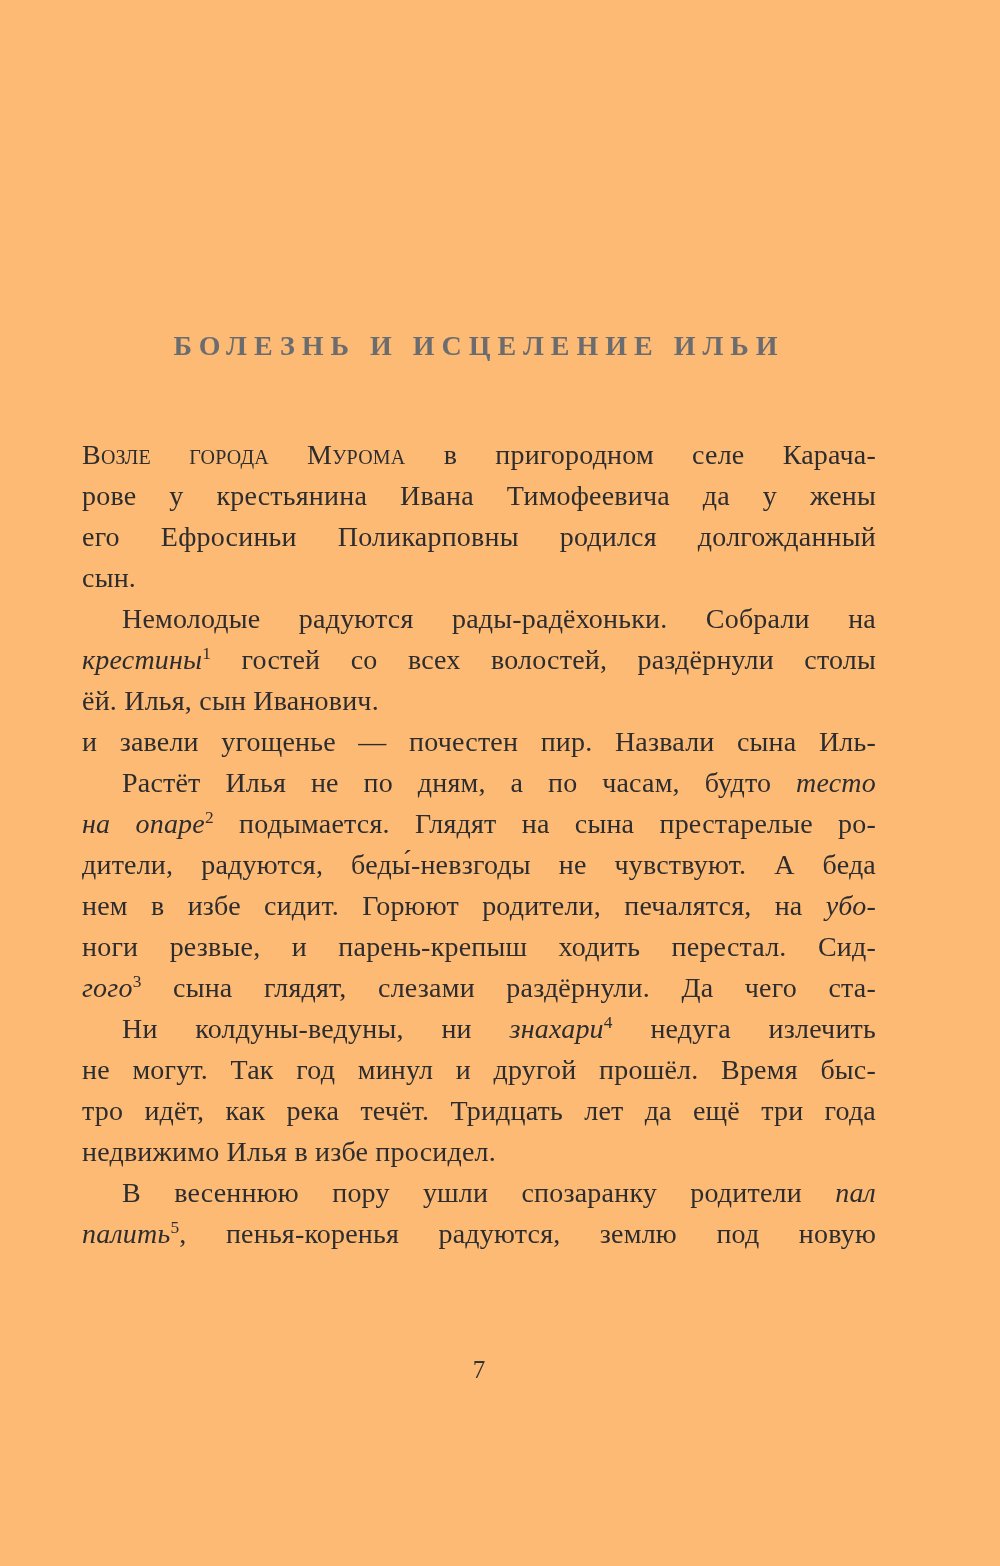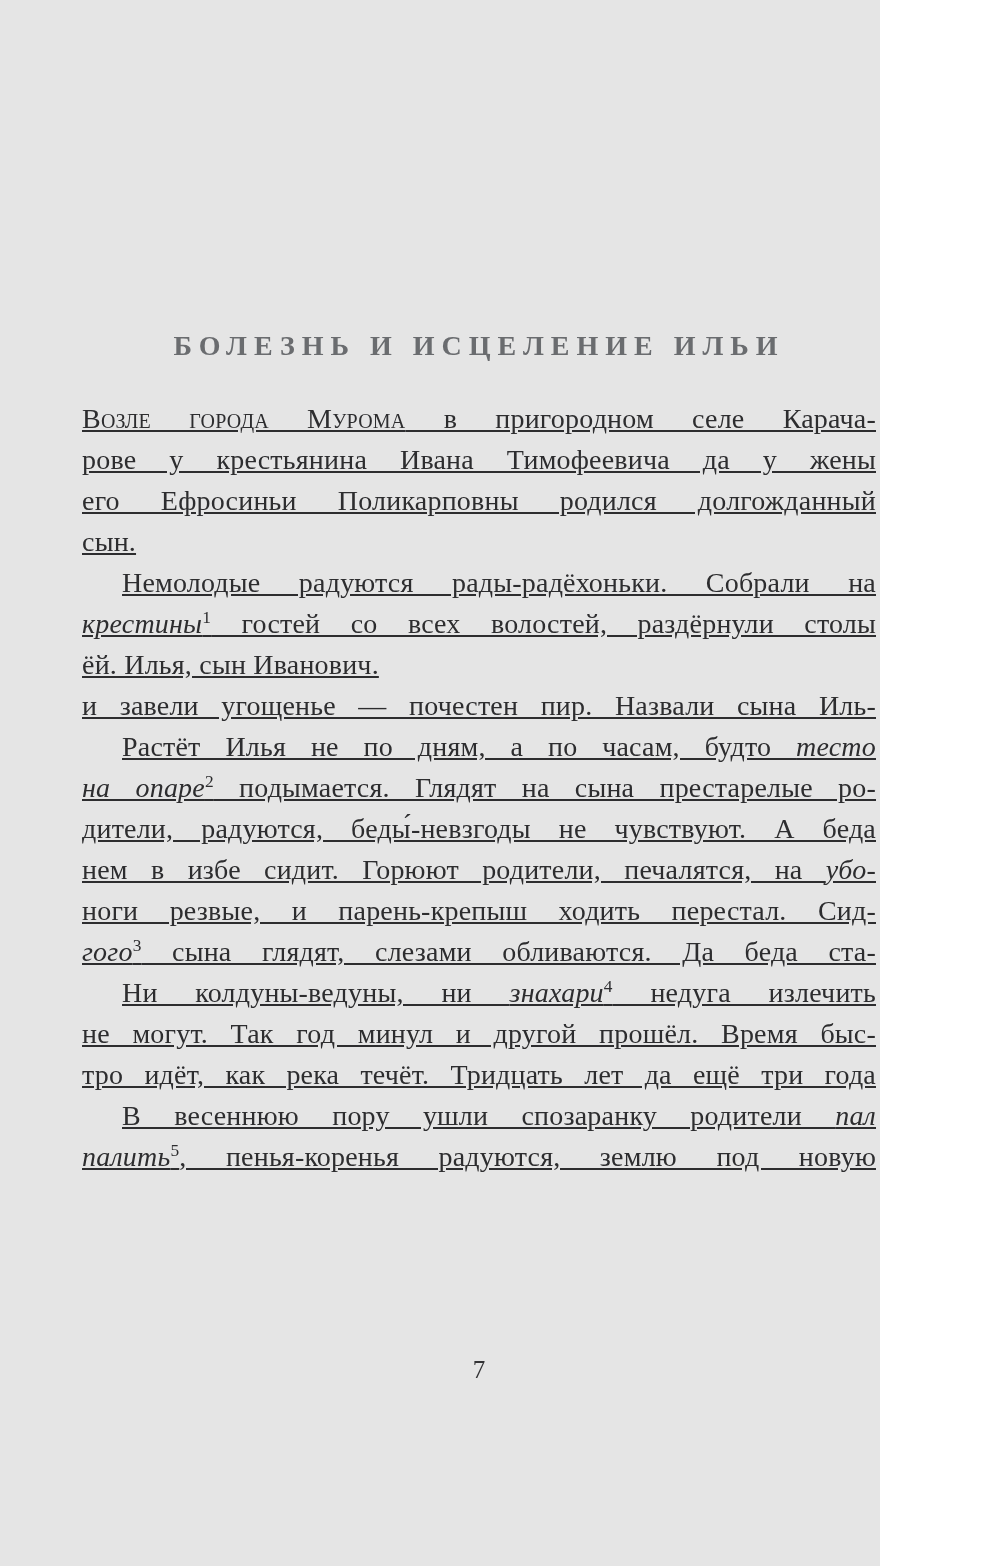--- a/index.html
+++ b/index.html
@@ -7,47 +7,46 @@
     padding: 0;
   }
   body {
     width: 1000px;
     height: 1566px;
     background: #ffffff;
     font-family: "Liberation Serif", serif;
   }
   .page {
     position: relative;
-    width: 880px;
+    width: 1000px;
     height: 1566px;
-    background: #e5e5e5;
+    background: #fdba74;
     overflow: hidden;
   }
   .text-block {
     position: absolute;
     left: 82px;
     top: 0;
     width: 794px;
   }
   .title {
     margin: 330px 0 0 0;
     font-size: 28px;
     font-weight: 600;
     letter-spacing: 7px;
     color: #6a6c6f;
     text-align: center;
     font-family: "Liberation Serif", serif;
   }
   .body-text {
-    margin-top: 36px;
+    margin-top: 72px;
     font-size: 28px;
     line-height: 41px;
     color: #2d2d2f;
     letter-spacing: 0.2px;
-    text-decoration: underline;
   }
   .para {
     margin: 0;
   }
   .line {
     text-align: justify;
     text-align-last: justify;
   }
   .line.last {
     text-align-last: left;
@@ -94,26 +93,27 @@
           <div class="line"><span class="it">крестины</span><sup>1</sup><span> гостей со всех волостей, раздёрнули столы</span></div>
           <div class="line last"><span>ёй. Илья, сын Иванович.</span></div>
           <div class="line"><span>и завели угощенье — почестен пир. Назвали сына Иль-</span></div>
         </div>
         <div class="para">
           <div class="line first"><span>Растёт Илья не по дням, а по часам, будто </span><span class="it">тесто</span></div>
           <div class="line"><span class="it">на опаре</span><sup>2</sup><span> подымается. Глядят на сына престарелые ро-</span></div>
           <div class="line"><span>дители, радуются, беды́-невзгоды не чувствуют. А беда</span></div>
           <div class="line"><span>нем в избе сидит. Горюют родители, печалятся, на </span><span class="it">убо-</span></div>
           <div class="line"><span>ноги резвые, и парень-крепыш ходить перестал. Сид-</span></div>
-          <div class="line"><span class="it">гого</span><sup>3</sup><span> сына глядят, слезами обливаются. Да беда ста-</span></div>
+          <div class="line"><span class="it">гого</span><sup>3</sup><span> сына глядят, слезами раздёрнули. Да чего ста-</span></div>
         </div>
         <div class="para">
           <div class="line first"><span>Ни колдуны-ведуны, ни </span><span class="it">знахари</span><sup>4</sup><span> недуга излечить</span></div>
           <div class="line"><span>не могут. Так год минул и другой прошёл. Время быс-</span></div>
           <div class="line"><span>тро идёт, как река течёт. Тридцать лет да ещё три года</span></div>
+          <div class="line last"><span>недвижимо Илья в избе просидел.</span></div>
         </div>
         <div class="para">
           <div class="line first"><span>В весеннюю пору ушли спозаранку родители </span><span class="it">пал</span></div>
           <div class="line"><span class="it">палить</span><sup>5</sup><span>, пенья-коренья радуются, землю под новую</span></div>
         </div>
       </div>
   </div>
   <div class="page-number">7</div>
 </div>
 

